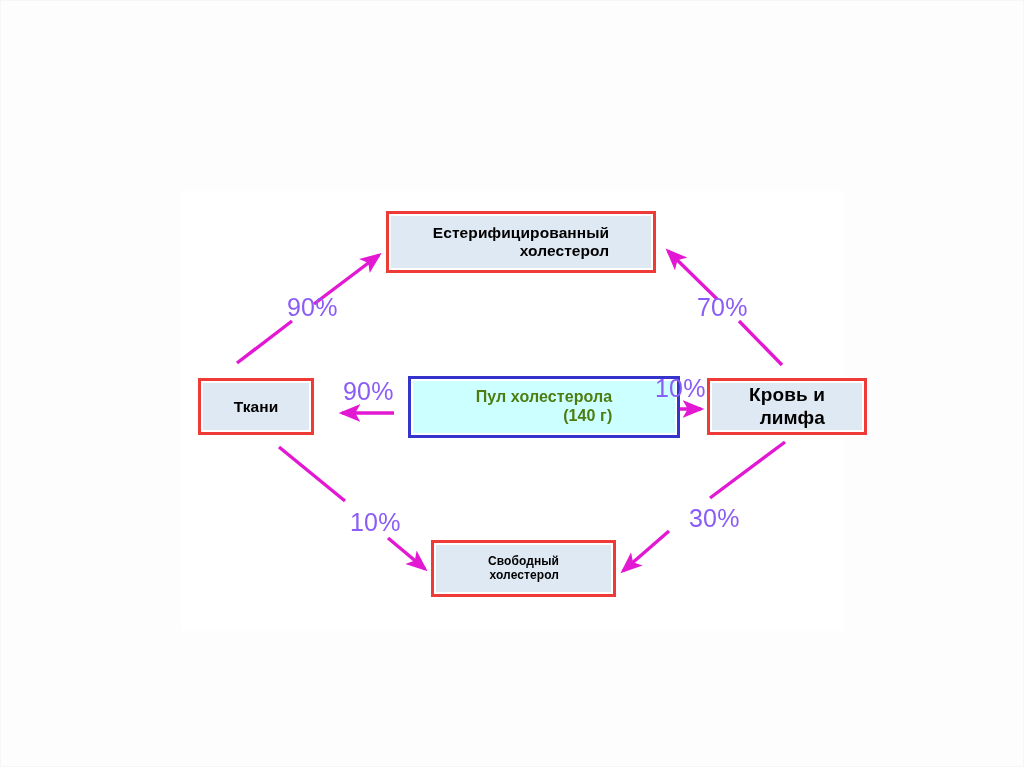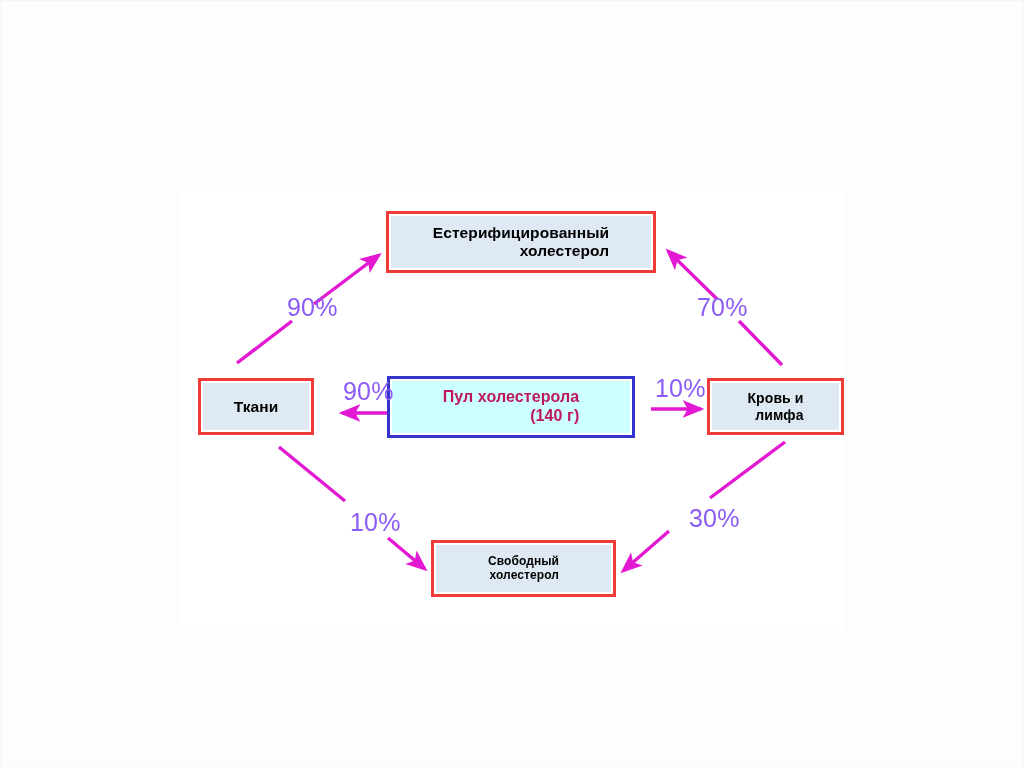--- a/index.html
+++ b/index.html
@@ -82,27 +82,27 @@
 
   #node-esterified {
     left: 385px; top: 210px; width: 270px; height: 62px;
     font-size: 15.5px;
   }
   #node-tissues {
     left: 197px; top: 377px; width: 116px; height: 57px;
     font-size: 15.5px;
   }
   #node-pool {
-    left: 386px; top: 375px; width: 248px; height: 62px;
+    left: 407px; top: 375px; width: 272px; height: 62px;
     font-size: 16px;
-    color: #be185d;
+    color: #4d7c0f;
   }
   #node-blood {
-    left: 706px; top: 377px; width: 137px; height: 57px;
-    font-size: 14px;
+    left: 706px; top: 377px; width: 160px; height: 57px;
+    font-size: 19px;
   }
   #node-free {
     left: 430px; top: 539px; width: 185px; height: 57px;
     font-size: 12px;
   }
 
   .edge-label {
     position: absolute;
     font-size: 25px;
     font-weight: normal;

